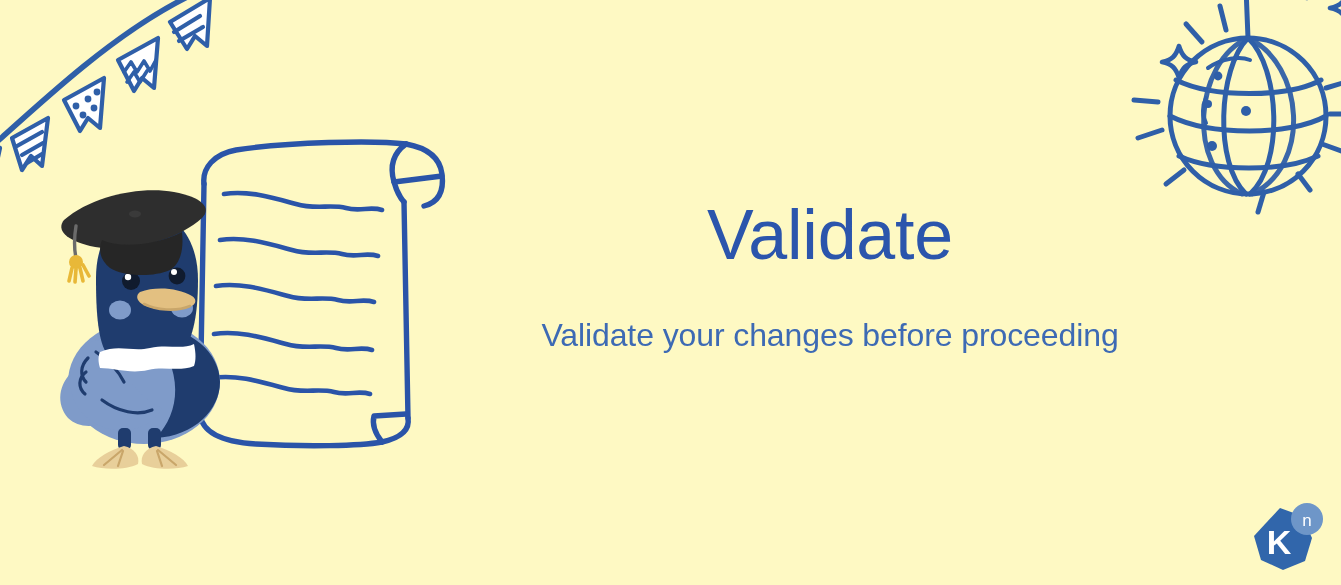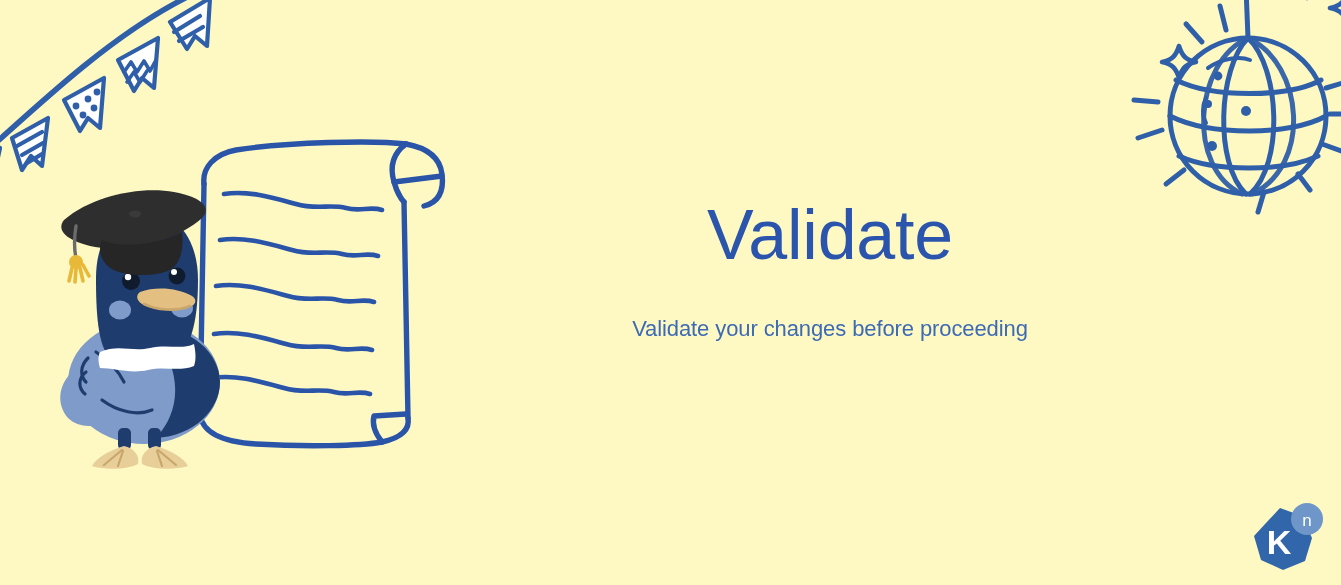--- a/index.html
+++ b/index.html
@@ -43,21 +43,21 @@
     font-size: 70px;
     font-weight: 300;
     line-height: 1.06;
     letter-spacing: -0.2px;
     color: #2b55ac;
     margin: 0;
     white-space: nowrap;
   }
   #hero-subtitle {
     font-family: "Liberation Sans", sans-serif;
-    font-size: 22px;
+    font-size: 32px;
     font-weight: 300;
     line-height: 1.2;
     letter-spacing: -0.1px;
     color: #3d6ab4;
     margin: 44px 0 0 0;
     white-space: nowrap;
   }
 </style>
 </head>
 <body>

